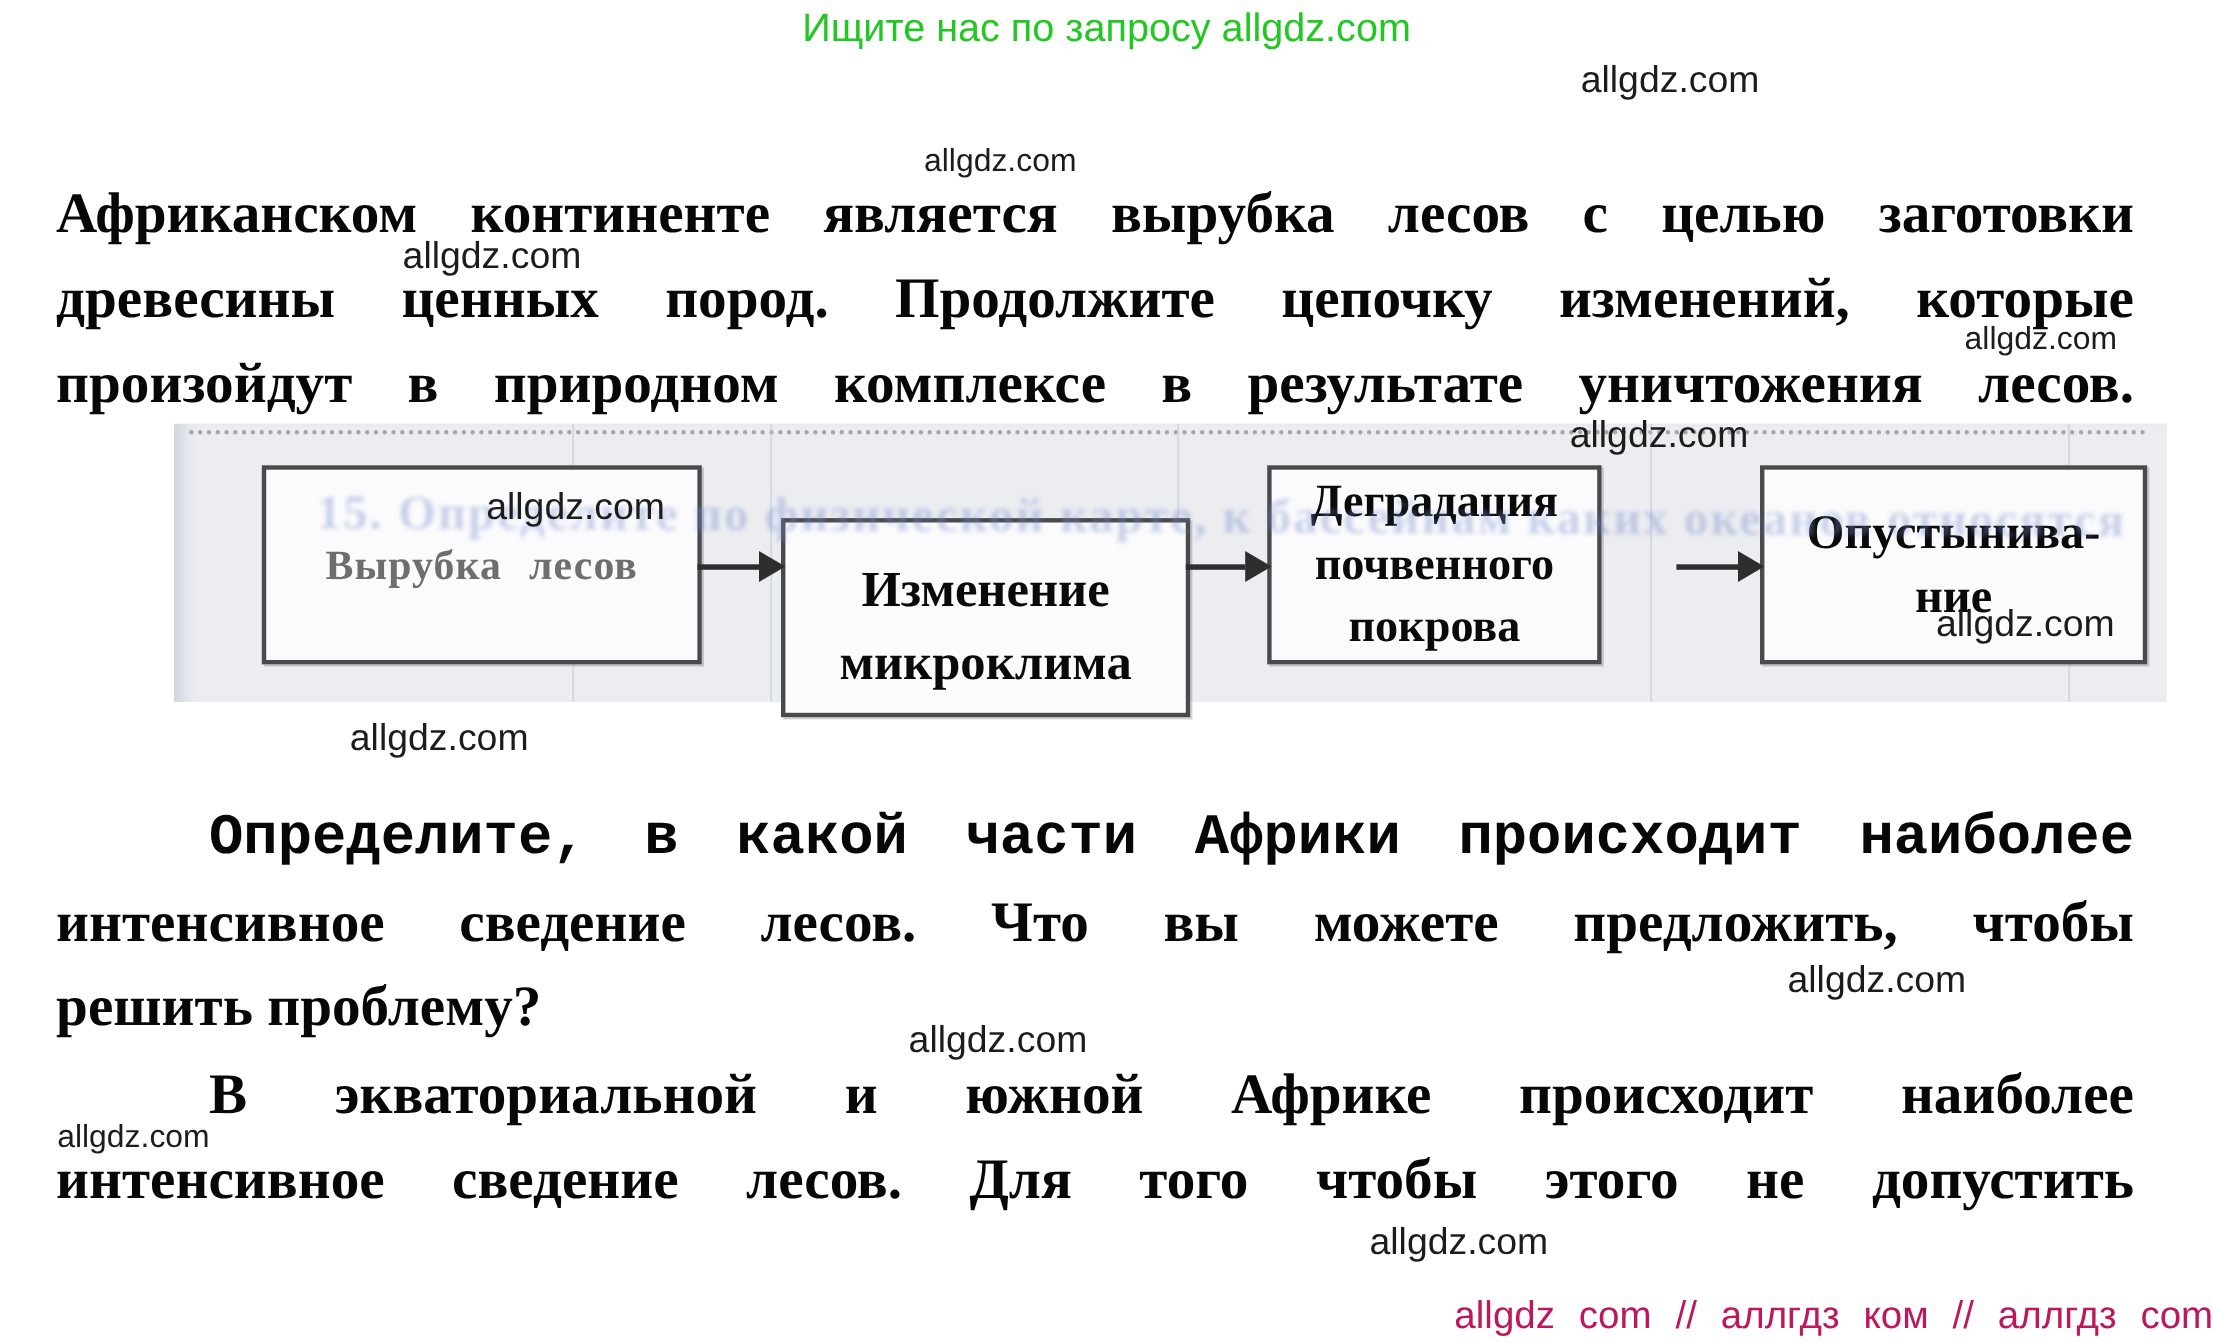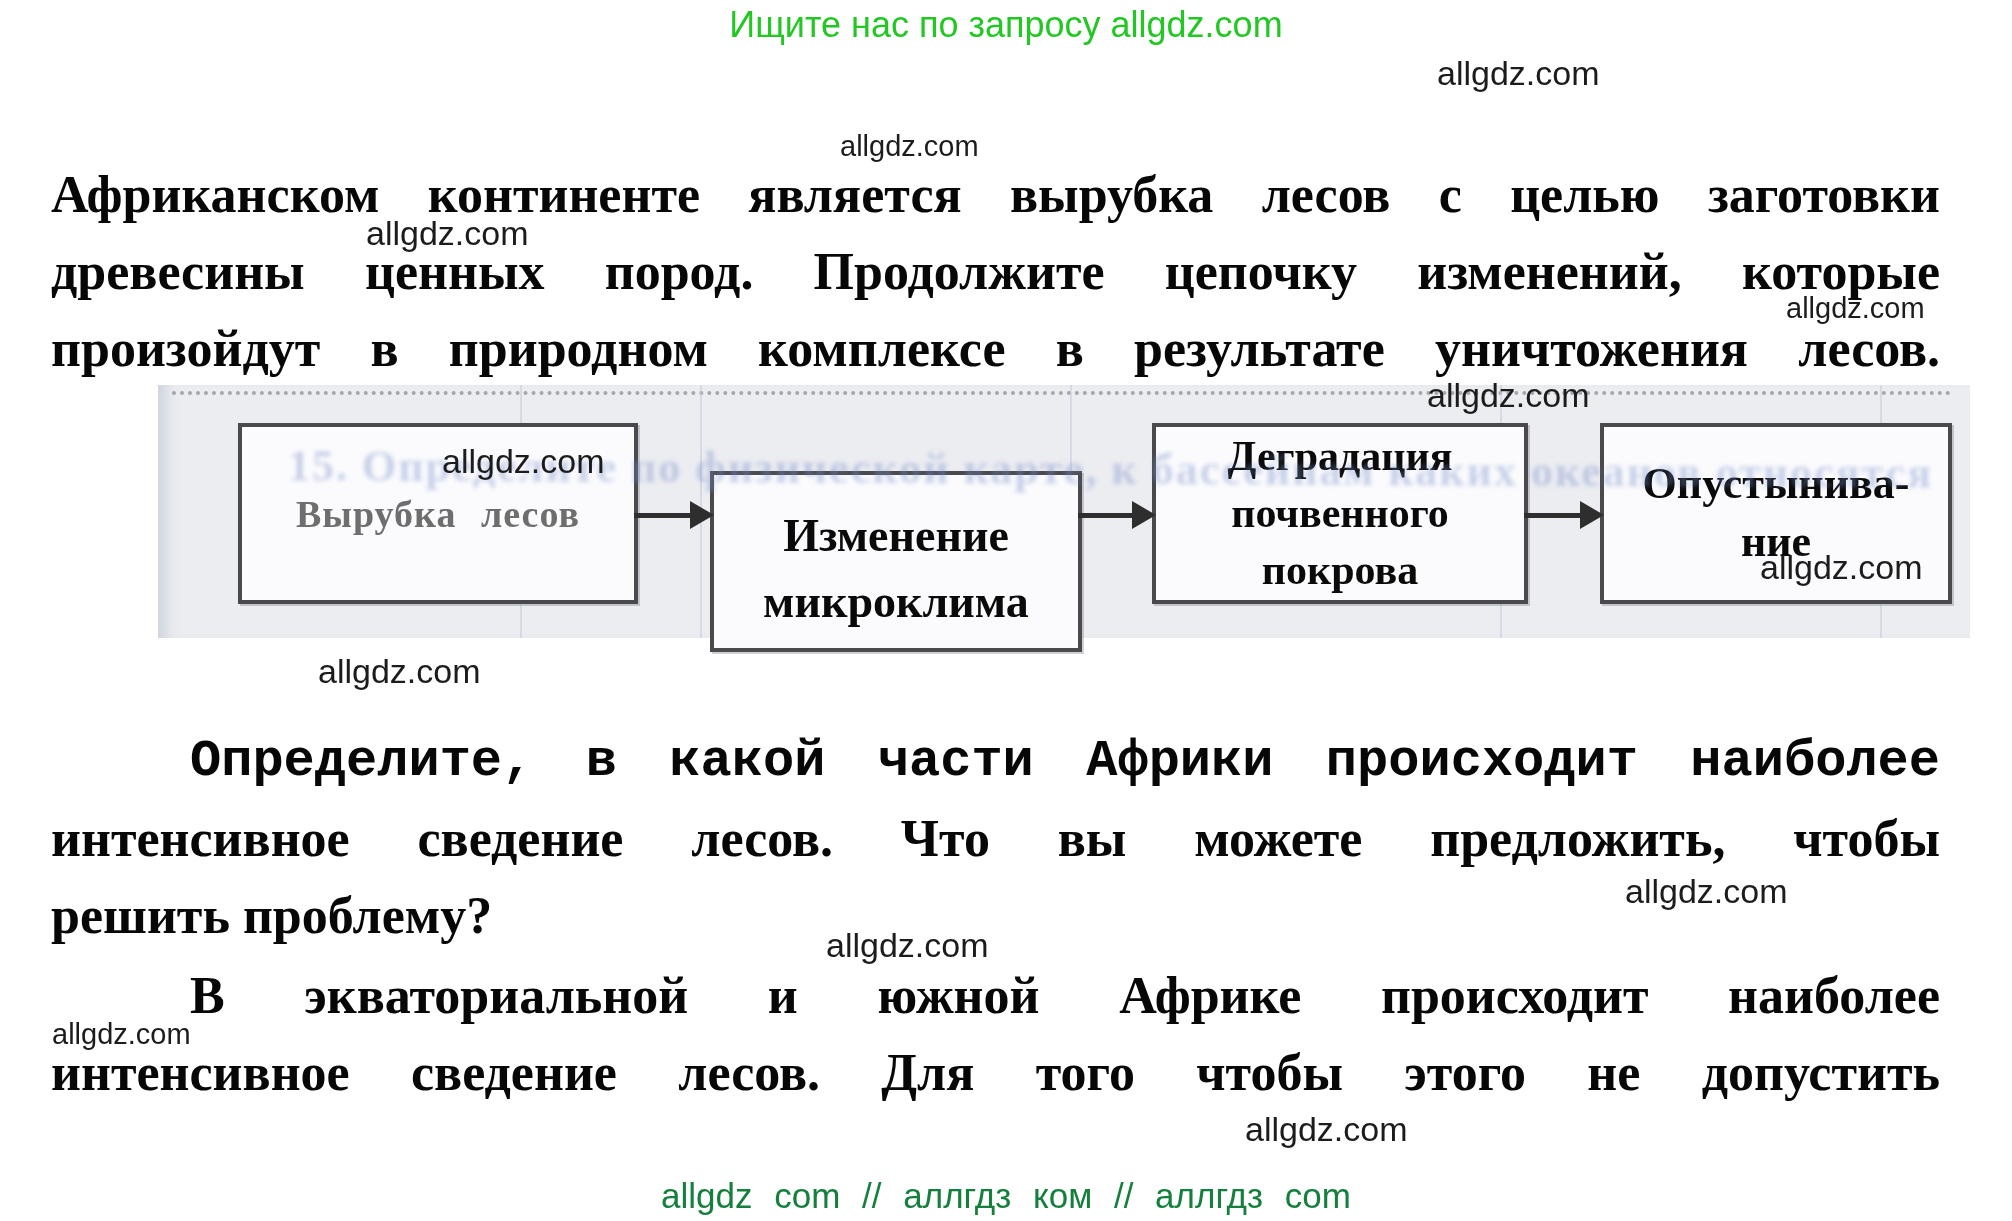--- a/index.html
+++ b/index.html
@@ -50,40 +50,40 @@
     background:#fbfbfd;border:4px solid #4a4a4e;z-index:2;
     display:flex;flex-direction:column;align-items:center;justify-content:center;
     font-family:"Liberation Serif",serif;font-weight:bold;color:#0a0a0a;
     box-shadow:2px 2px 0 rgba(120,120,130,0.35);
   }
   .fbox .ln{display:block;text-align:center;}
   .fbox1{left:238px;width:400px;}
   .fbox1 .ln{font-size:38px;color:#6e6e6e;letter-spacing:1px;word-spacing:14px;}
   .fbox2{left:710px;width:372px;padding-top:14px;margin-top:48px;}
   .fbox2 .ln{font-size:46px;line-height:66px;}
-  .fbox3{left:1152px;width:376px;}
+  .fbox3{left:1152px;width:304px;}
   .fbox3 .ln{font-size:42px;line-height:57px;}
   .fbox4{left:1600px;width:352px;justify-content:flex-start;padding-top:28px;}
   .fbox4 .ln{font-size:44px;line-height:58px;}
   
   .arrow{
     position:absolute;top:501px;height:28px;display:flex;align-items:center;z-index:2;
   }
   .arrow .stem{flex:1;height:5px;background:#2e2e2e;}
   .arrow .head{
     width:0;height:0;border-top:14px solid transparent;
     border-bottom:14px solid transparent;border-left:24px solid #2e2e2e;
   }
   .arrow1{left:634px;width:80px;}
   .arrow2{left:1078px;width:78px;}
   .arrow3{left:1524px;width:80px;}
   
   .footer{
-    position:absolute;top:1176px;left:0;width:100%;text-align:center;
-    font-family:"Liberation Sans",sans-serif;font-size:35px;color:#15803d;
+    position:absolute;top:1176px;left:0;width:100%;text-align:right;
+    font-family:"Liberation Sans",sans-serif;font-size:35px;color:#be185d;
     word-spacing:12px;
   }
 </style>
 </head>
 <body>
 
 <div class="page">
 
   <div class="promo">Ищите нас по запросу allgdz.com</div>
 

